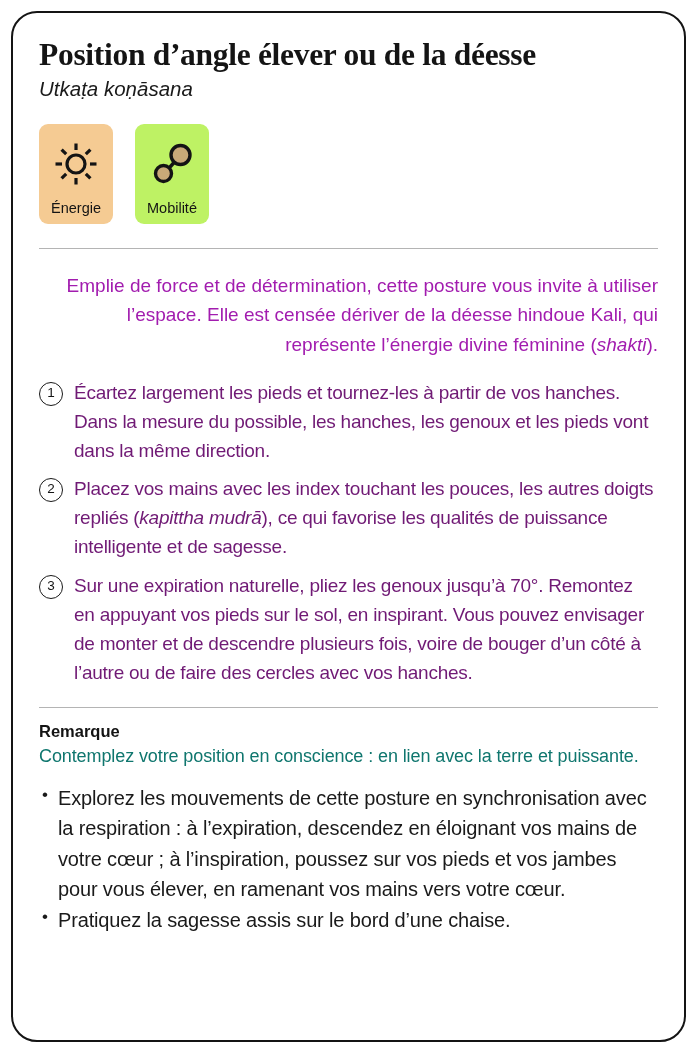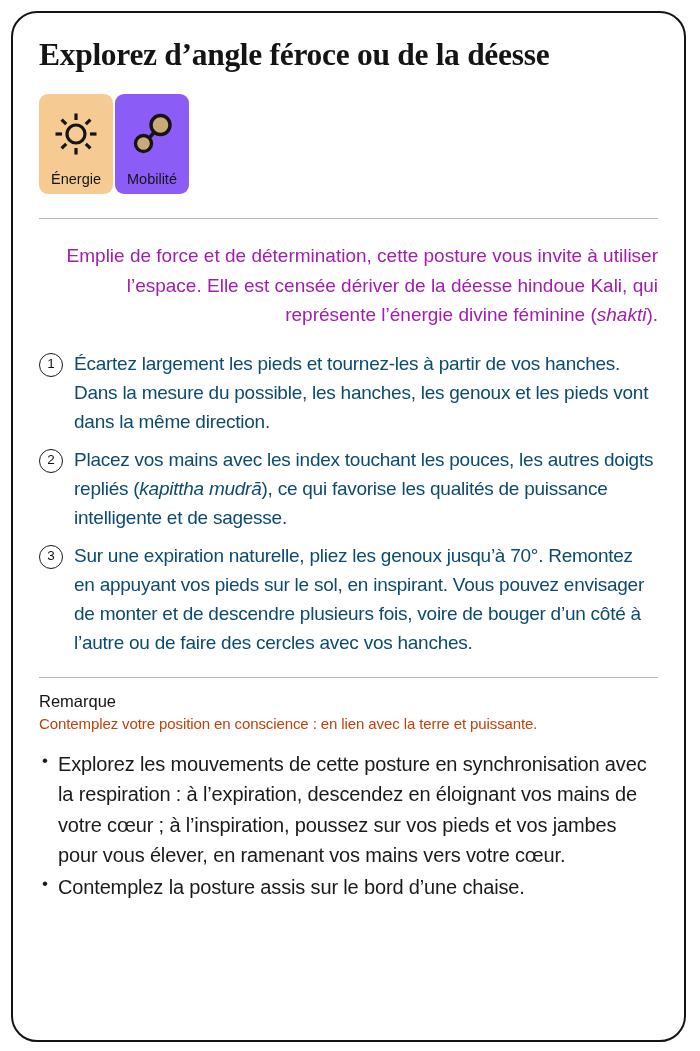--- a/index.html
+++ b/index.html
@@ -51,21 +51,21 @@
     font-style: italic;
     font-size: 20.5px;
     line-height: 1.2;
     color: #1a1a1a;
     margin: 5px 0 0 0;
   }
 
   
   .badges {
     display: flex;
-    gap: 2px;
+    gap: 22px;
     margin-top: 22px;
   }
   .badge {
     border-radius: 9px;
     padding: 9px 12px 7px 12px;
     display: flex;
     flex-direction: column;
     align-items: center;
     justify-content: space-between;
     min-width: 58px;
@@ -122,44 +122,44 @@
     line-height: 20px;
     text-align: center;
     margin-top: 4px;
     margin-right: 11px;
     color: #141414;
     font-weight: 500;
   }
   .step-text {
     font-size: 19px;
     line-height: 1.53;
-    color: #0c4a6e;
+    color: #701a75;
     letter-spacing: -0.25px;
   }
   .step-text i { font-style: italic; }
 
   .divider2 {
     height: 1px;
     background: #b4b4b4;
     margin: 20px 0 0 0;
   }
 
   .section {
     margin-top: 14px;
   }
   .section-head {
     font-size: 16.5px;
-    font-weight: normal;
+    font-weight: bold;
     color: #141414;
     margin: 4px 0 2px 0;
   }
   .section-body {
-    font-size: 15px;
+    font-size: 18px;
     line-height: 1.45;
-    color: #c2410c;
+    color: #0f766e;
     letter-spacing: -0.1px;
   }
   ul.bullets {
     list-style: none;
     margin: 2px 0 0 0;
     padding: 0;
   }
   ul.bullets li {
     position: relative;
     padding-left: 19px;
@@ -177,21 +177,22 @@
     font-size: 17px;
     color: #1a1a1a;
   }
 </style>
 </head>
 <body>
 
 <div class="card" style="border-color: rgb(20, 20, 20);">
   <div class="inner">
 
-    <h1 class="title">Explorez d’angle féroce ou de la déesse</h1>
+    <h1 class="title">Position d’angle élever ou de la déesse</h1>
+    <div class="subtitle">Utkaṭa koṇāsana</div>
 
     <div class="badges">
 
       <div class="badge" id="badge-0" style="background: rgb(245, 203, 147);">
         <div class="badge-icon">
           <svg width="46" height="46" viewBox="0 0 46 46">
             <circle cx="23" cy="23" r="9" fill="none" stroke="#141414" stroke-width="3.2"></circle>
             <g stroke="#141414" stroke-width="3.2" stroke-linecap="butt">
               <line x1="23" y1="2.5" x2="23" y2="9"></line>
               <line x1="23" y1="37" x2="23" y2="43.5"></line>
@@ -200,21 +201,21 @@
               <line x1="8.6" y1="8.6" x2="13.2" y2="13.2"></line>
               <line x1="32.8" y1="32.8" x2="37.4" y2="37.4"></line>
               <line x1="37.4" y1="8.6" x2="32.8" y2="13.2"></line>
               <line x1="13.2" y1="32.8" x2="8.6" y2="37.4"></line>
             </g>
           </svg>
         </div>
         <div class="badge-label">Énergie</div>
       </div>
 
-      <div class="badge" id="badge-1" style="background: #8b5cf6;">
+      <div class="badge" id="badge-1" style="background: #bef264;">
         <div class="badge-icon">
           <svg width="46" height="46" viewBox="0 0 46 46">
             <line x1="17.5" y1="30" x2="29" y2="17" stroke="#141414" stroke-width="3.4"></line>
             <circle cx="14.5" cy="32.5" r="8" fill="#C9A978" stroke="#141414" stroke-width="3.4"></circle>
             <circle cx="31.5" cy="14" r="9.5" fill="#C9A978" stroke="#141414" stroke-width="3.4"></circle>
           </svg>
         </div>
         <div class="badge-label">Mobilité</div>
       </div>
 
@@ -247,18 +248,18 @@
     <div class="divider2"></div>
 
     <div class="section">
       <div class="section-head">Remarque</div>
       <div class="section-body">Contemplez votre position en conscience : en lien avec la terre et puissante.</div>
     </div>
 
     <div class="section">
       <ul class="bullets">
         <li>Explorez les mouvements de cette posture en synchronisation avec la respiration : à l’expiration, descendez en éloignant vos mains de votre cœur ; à l’inspiration, poussez sur vos pieds et vos jambes pour vous élever, en ramenant vos mains vers votre cœur.</li>
-        <li>Contemplez la posture assis sur le bord d’une chaise.</li>
+        <li>Pratiquez la sagesse assis sur le bord d’une chaise.</li>
       </ul>
     </div>
 
   </div>
 </div>
 
 </body></html>

